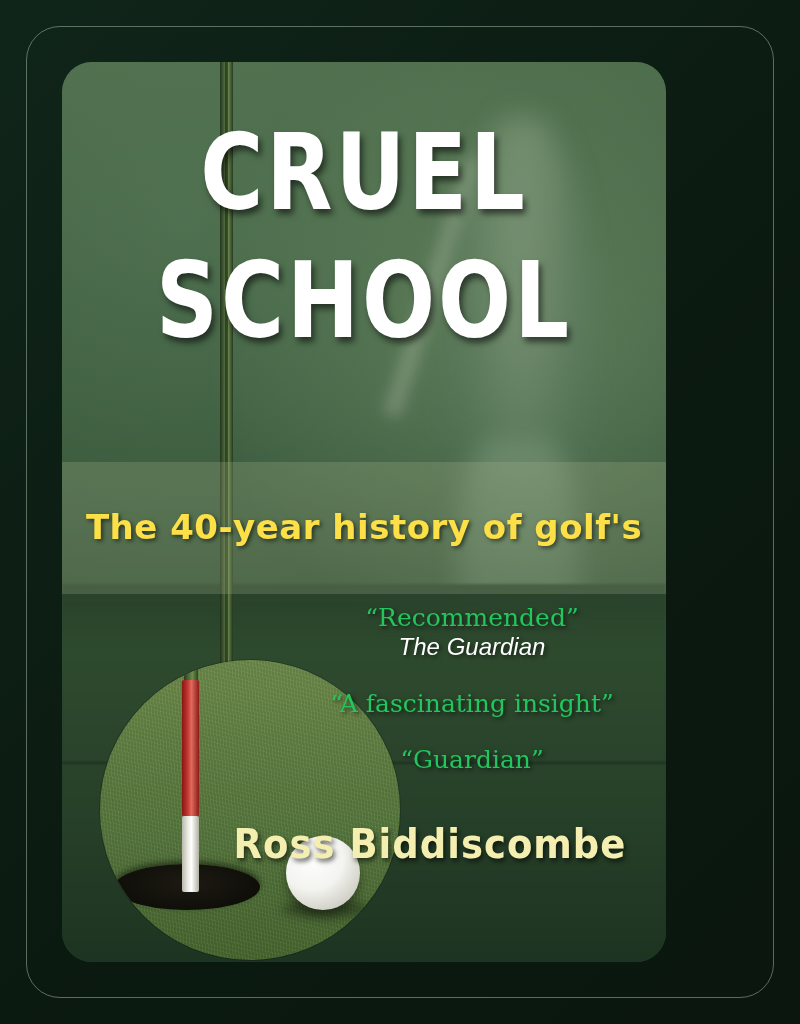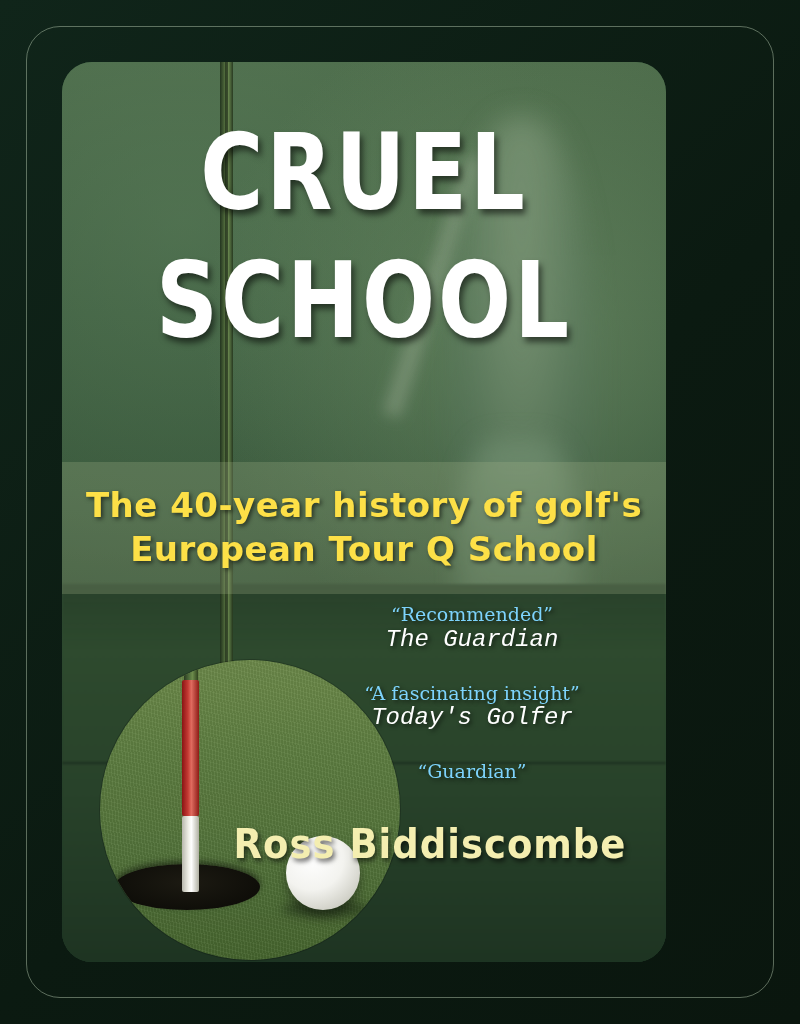--- a/index.html
+++ b/index.html
@@ -271,27 +271,27 @@
   .quotes {
     position: absolute;
     right: 44px;
     top: 542px;
     width: 300px;
     text-align: center;
   }
   .quote-block { margin-bottom: 28px; }
   .quote-text {
     font-family: "DejaVu Serif", serif;
-    font-size: 19px;
-    color: #7dd3fc;
+    font-size: 25px;
+    color: #22c55e;
     line-height: 1.15;
     text-shadow: 2px 2px 4px rgba(0,0,0,0.6);
   }
   .quote-source {
-    font-family: Liberation Mono, monospace;
+    font-family: Liberation Sans, sans-serif;
     font-style: italic;
     font-size: 24px;
     color: #ffffff;
     line-height: 1.2;
     text-shadow: 2px 2px 4px rgba(0,0,0,0.6);
   }
 
   
   .author {
     position: absolute;
@@ -336,31 +336,29 @@
       <div class="ball"></div>
     </div>
 
     <div class="title-wrap">
       <div class="title-line one">CRUEL</div>
       <div class="title-line two">SCHOOL</div>
     </div>
 
     <div class="subtitle-band">
       <div class="subtitle-line">The 40-year history of golf's</div>
-      <div class="subtitle-line">European Tour Q School</div>
     </div>
 
     <div class="quotes">
       <div class="quote-block">
         <div class="quote-text">“Recommended”</div>
         <div class="quote-source">The Guardian</div>
       </div>
       <div class="quote-block">
         <div class="quote-text">“A fascinating insight”</div>
-        <div class="quote-source">Today's Golfer</div>
       </div>
       <div class="quote-block">
         <div class="quote-text">“Guardian”</div>
       </div>
     </div>
 
     <div class="author">Ross Biddiscombe</div>
   </div>
 
   <div class="rule-line"></div>

